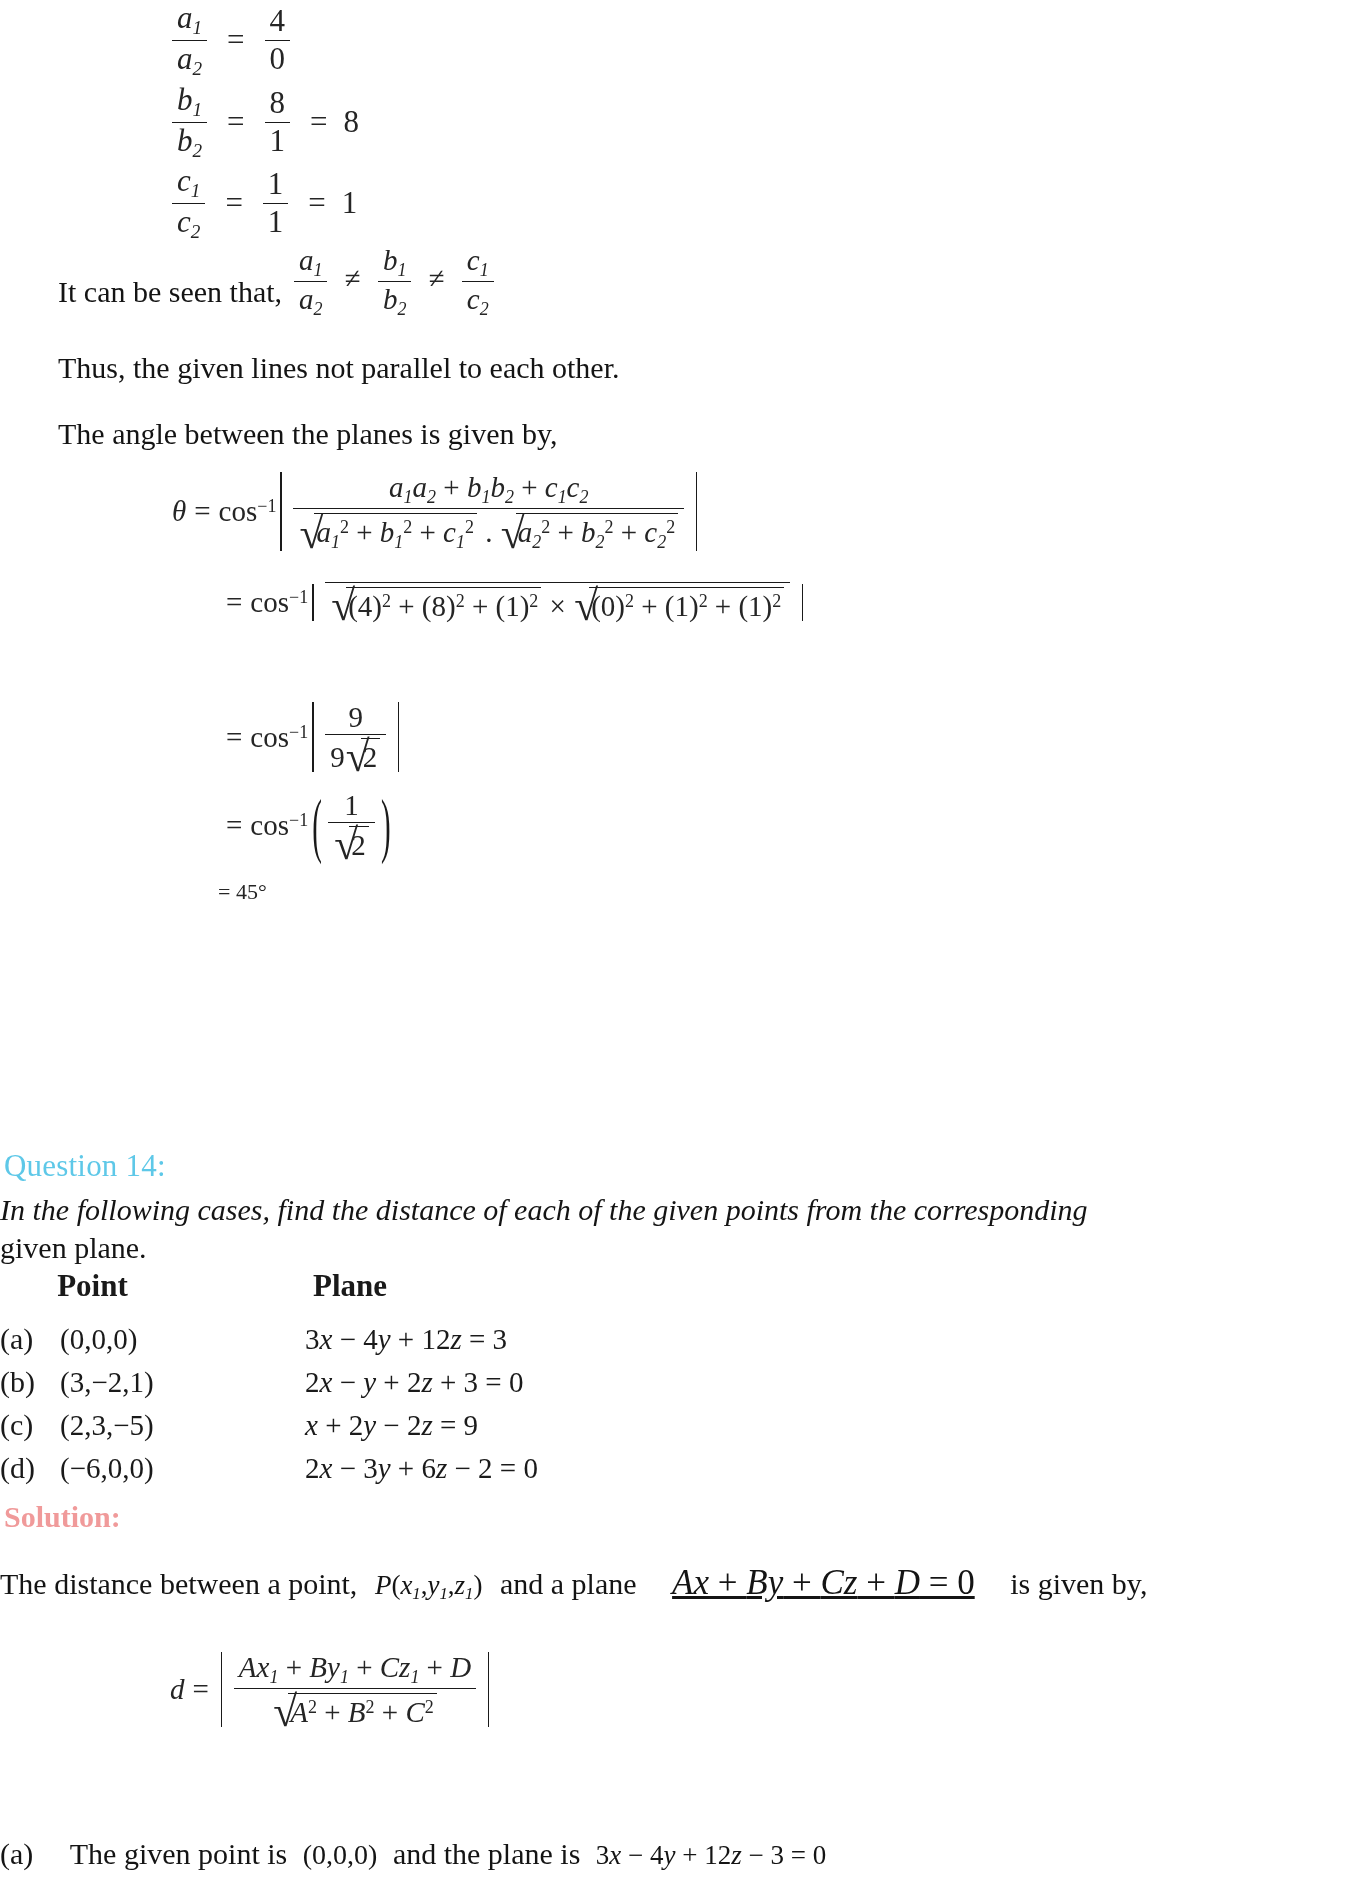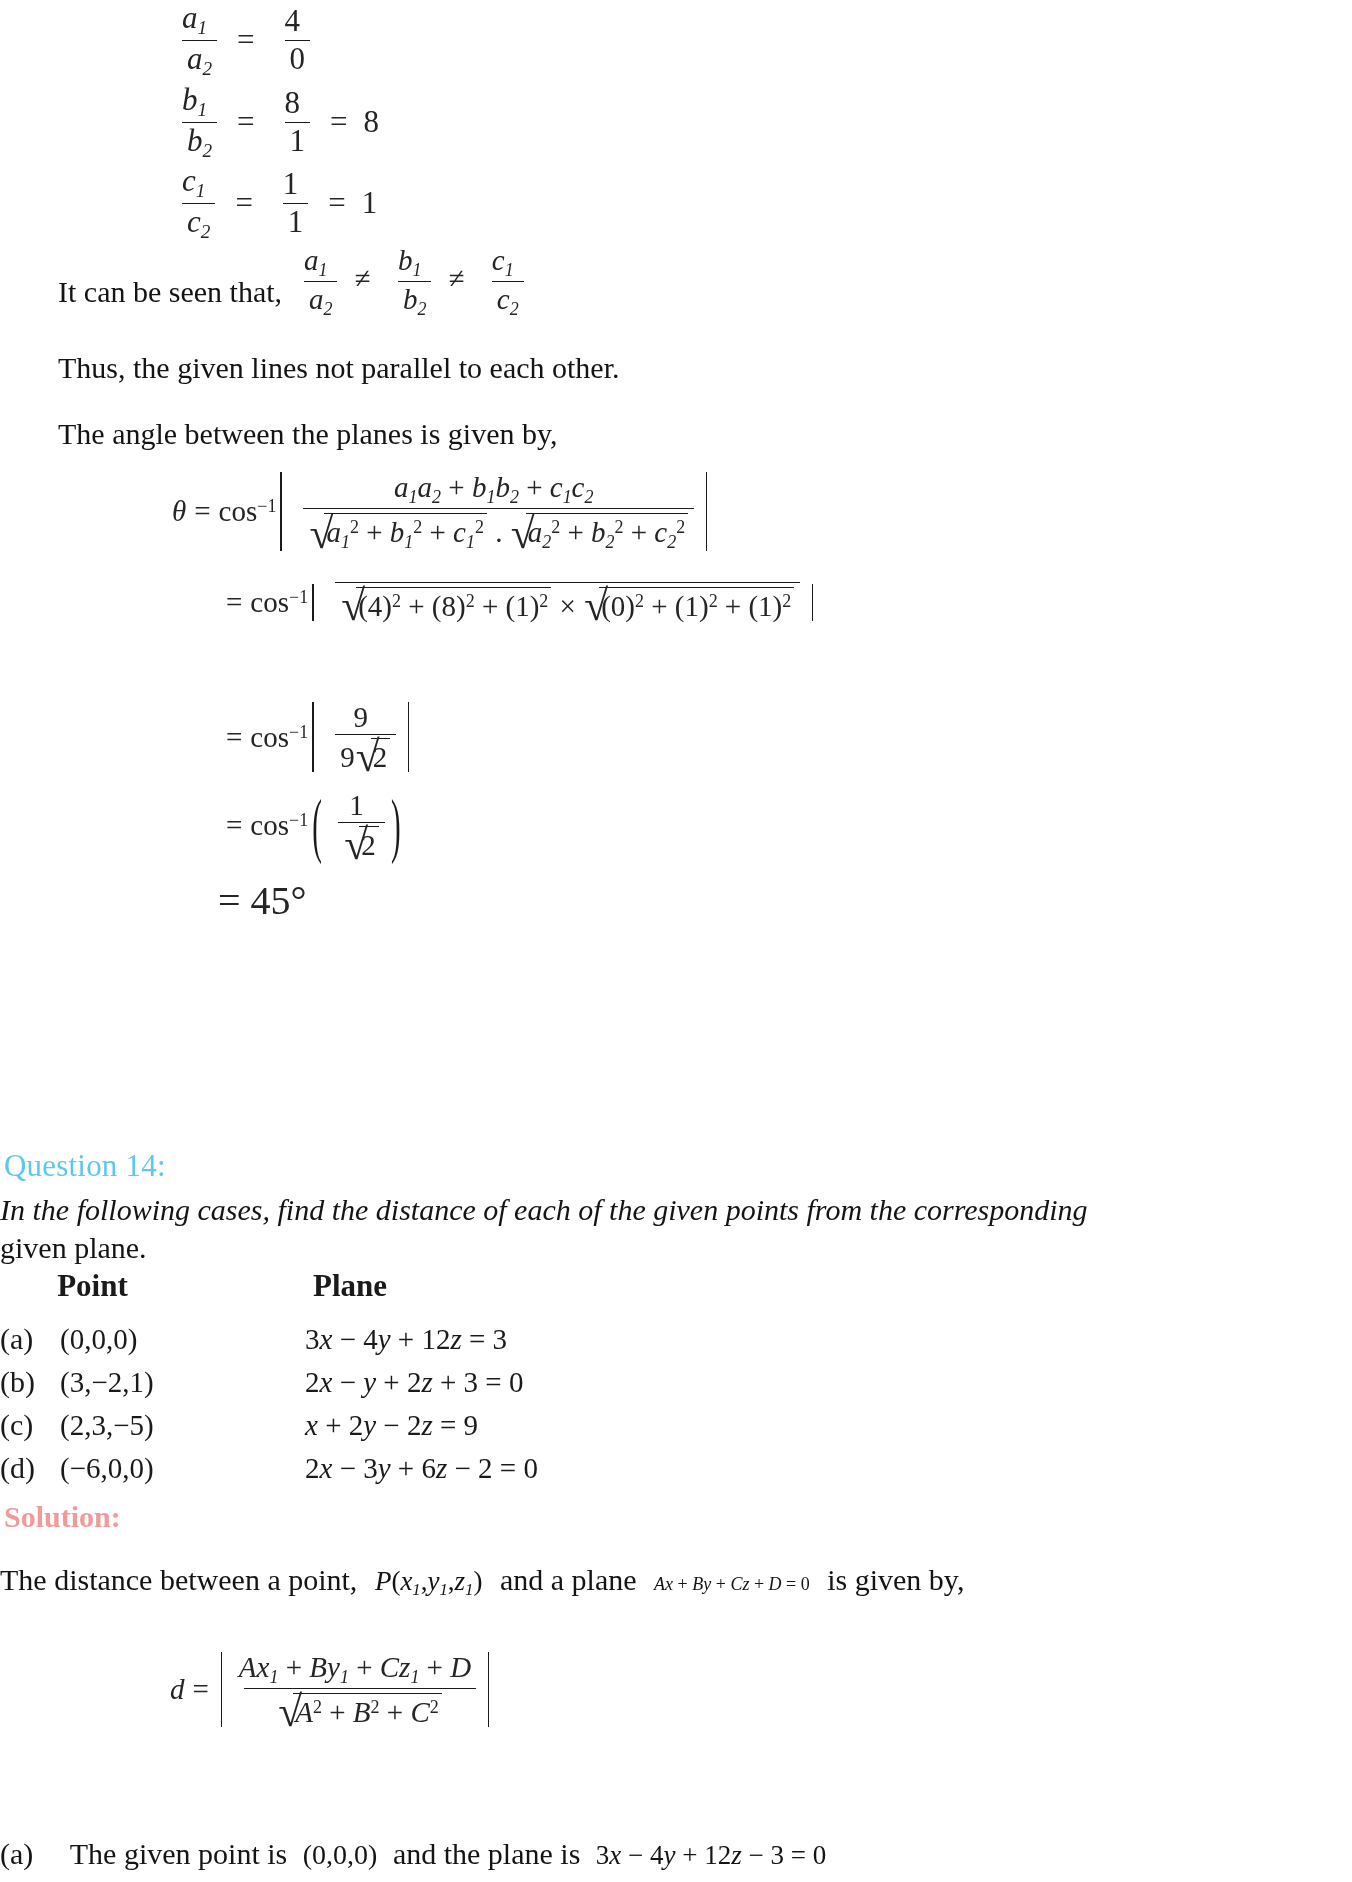--- a/index.html
+++ b/index.html
@@ -29,21 +29,21 @@
   .sup { font-size: 0.62em; vertical-align: 0.52em; font-style: normal; }
 
   .frac {
     display: inline-block;
     vertical-align: middle;
     text-align: center;
     line-height: 1.18;
     margin: 0 4px;
   }
   .frac .num { display: block; padding: 0 5px; }
-  .frac .den { display: block; border-top: 1.6px solid #1a1a1a; padding: 0 5px; margin-left: 10px; }
+  .frac .den { display: block; border-top: 1.6px solid #1a1a1a; padding: 0 5px; }
 
   .sqrt {
     display: inline-block;
     position: relative;
     padding-left: 15px;
     margin: 0 1px;
   }
   .sqrt > .rad {
     position: absolute;
     left: 0; top: 50%;
@@ -315,21 +315,21 @@
         <span class="frac">
           <span class="num mn">1</span>
           <span class="den mn" style="padding-top:3px;">
             <span class="sqrt"><span class="rad">√</span><span class="body">2</span></span>
           </span>
         </span>
       </span>
     </span>
   </div>
 
-  <div class="abs-el mathline" style="left: 218px; top: 880px; font-size: 40px;">= 45°</div>
+  <div class="abs-el mathline" style="left: 218px; top: 880px; font-size: 22px;">= 45°</div>
 
   <div class="abs-el heading-q" style="left: 4px; top: 1148px;">Question 14:</div>
 
   <div class="abs-el bodytext" style="left: 0px; top: 1190px; width: 1348px; font-style: italic;">In the following cases, find the distance of each of the given points from the corresponding</div>
   <div class="abs-el bodytext" style="left: 0px; top: 1228px;">given plane.</div>
 
   <div class="ptable" style="top: 1268px;">
     <div class="hdr">
       <div class="c1">Point</div>
       <div class="c2">Plane</div>
@@ -377,21 +377,21 @@
   </div>
 
   <div class="abs-el heading-sol" style="left: 4px; top: 1500px;">Solution:</div>
 
   <div class="abs-el bodytext" style="left: 0px; top: 1560px;">
     <span>The distance between a point,</span>
     <span style="display:inline-block; margin: 0 10px; font-size: 27px;">
       <span class="mi">P</span><span class="mn">(</span><span class="mi">x</span><span class="sub">1</span><span class="mn">,</span><span class="mi">y</span><span class="sub">1</span><span class="mn">,</span><span class="mi">z</span><span class="sub">1</span><span class="mn">)</span>
     </span>
     <span>and a plane</span>
-    <span style="display:inline-block; margin: 0 10px; font-size: 18px;">
+    <span style="display:inline-block; margin: 0 28px; font-size: 35px; text-decoration: underline;">
       <span class="mi">Ax</span><span class="mn"> + </span><span class="mi">By</span><span class="mn"> + </span><span class="mi">Cz</span><span class="mn"> + </span><span class="mi">D</span><span class="mn"> = 0</span>
     </span>
     <span>is given by,</span>
   </div>
 
   <div class="abs-el mathline" style="left: 170px; top: 1650px; font-size: 29px;">
     <span style="display:inline-flex; align-items:center;">
       <span class="mi">d</span>
       <span class="eqsign">=</span>
       <span class="absbar">

